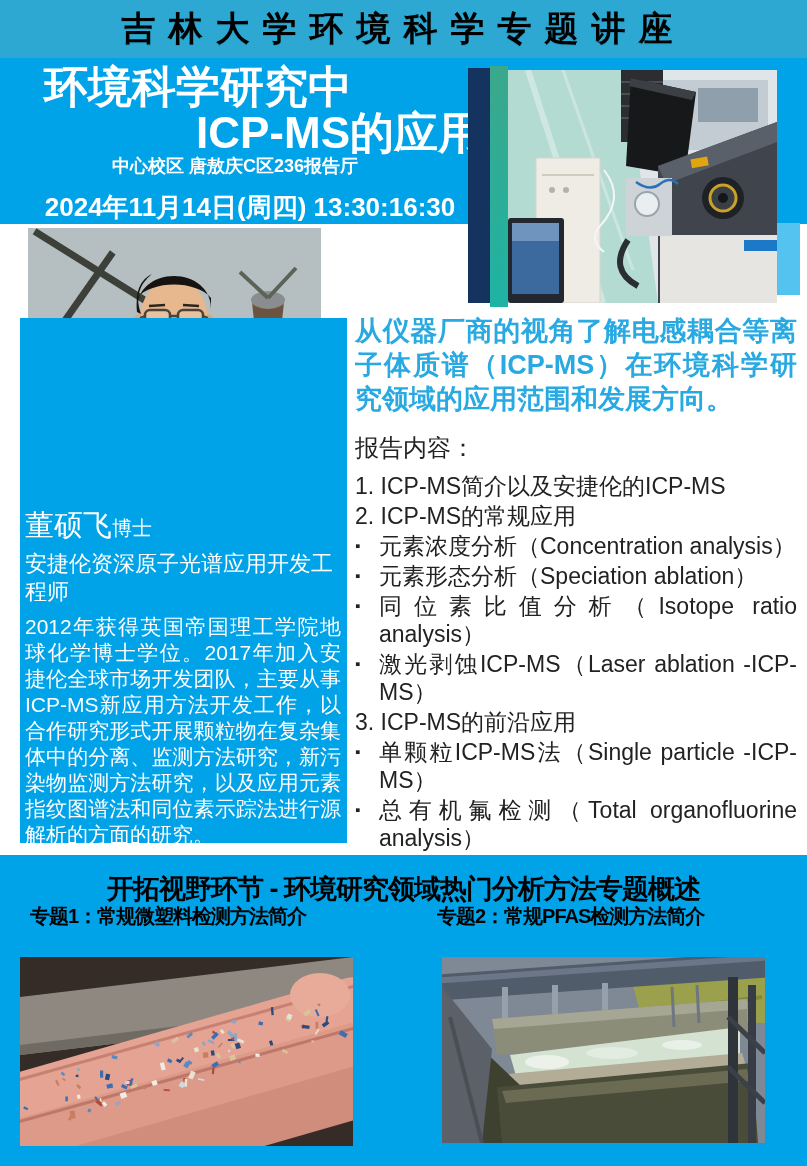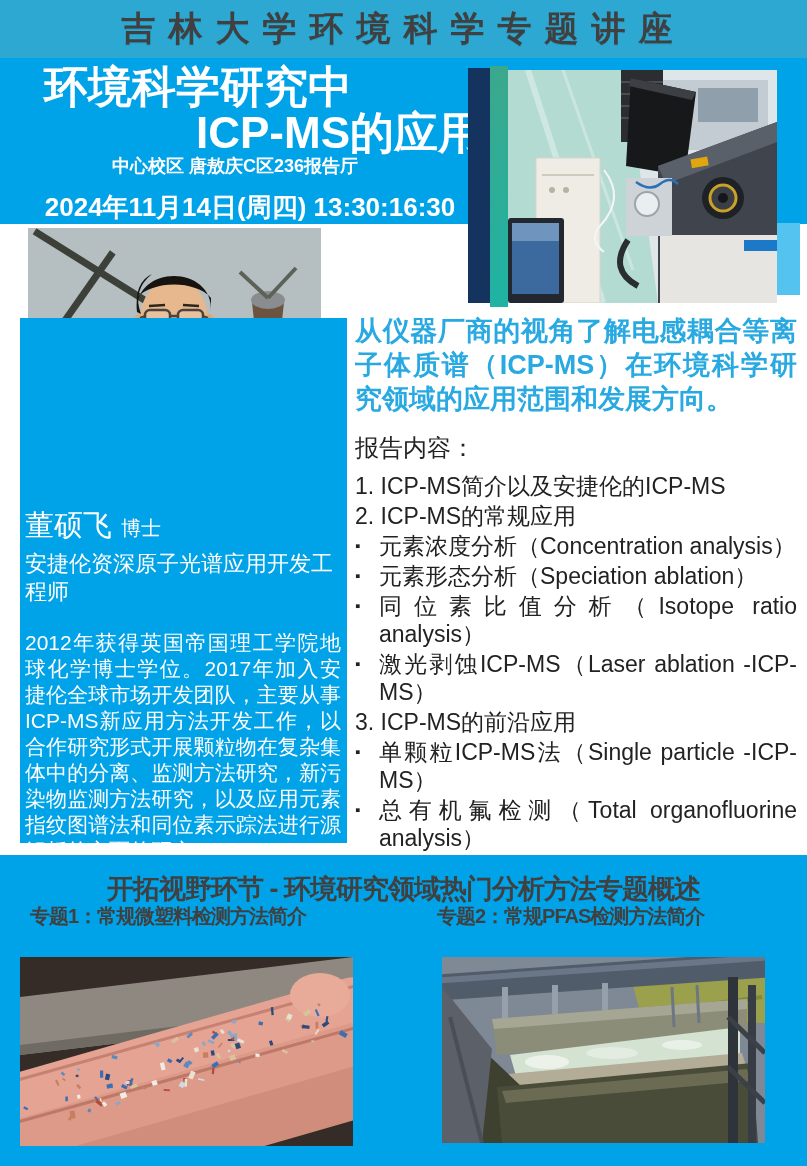--- a/index.html
+++ b/index.html
@@ -19,21 +19,21 @@
     position:relative;width:807px;height:1166px;background:#ffffff;
     margin:0 auto;overflow:hidden;
   }
   
   .top-banner{
     position:absolute;left:0;top:0;width:807px;height:58px;
     background:var(--banner-bg,#2CA8D2);
     display:flex;align-items:center;justify-content:center;
   }
   .top-banner .t{
-    color:#404040;font-size:34px;font-weight:bold;letter-spacing:13px;
+    color:#000000;font-size:34px;font-weight:bold;letter-spacing:13px;
     text-shadow:0 1px 0 rgba(0,0,0,.12);white-space:nowrap;
   }
   
   .title-band{
     position:absolute;left:0;top:58px;width:807px;height:166px;
     background:var(--band-blue,#00A2E8);color:#fff;
   }
   .main-title{position:absolute;left:44px;top:6px;font-weight:bold;line-height:46px;font-size:44px;white-space:nowrap;}
   .main-title .l2{margin-left:152px;}
   .venue{position:absolute;left:0;top:96px;width:470px;text-align:center;font-weight:bold;font-size:18px;white-space:nowrap;}
@@ -45,37 +45,37 @@
     background:linear-gradient(var(--teal-bar-top,#3BA88C),var(--teal-bar-bottom,#1FB3A3));}
   .bar.lite{left:777px;top:223px;width:23px;height:72px;background:var(--lightblue-bar,#55C3F0);}
   .instrument{position:absolute;left:508px;top:70px;width:269px;height:233px;display:block;}
   
   .speaker-photo{position:absolute;left:28px;top:228px;width:293px;height:276px;display:block;}
   .bio-panel{
     position:absolute;left:20px;top:318px;width:327px;height:525px;
     background:var(--band-blue,#00A2E8);color:#fff;
     padding:188px 6px 0 5px;
   }
-  .name-row{display:flex;align-items:baseline;gap:9px;}
+  .name-row{display:flex;align-items:baseline;}
   .name-row .nm{font-size:29px;}
   .name-row .deg{font-size:20px;}
   .affil{font-size:22px;line-height:28px;margin-top:4px;}
-  .bio{font-size:21px;line-height:26px;margin-top:24px;text-align:justify;}
+  .bio{font-size:21px;line-height:26px;margin-top:8px;text-align:justify;}
   
   .content-col{position:absolute;left:355px;top:314px;width:442px;color:var(--text-dark,#222);}
   .abstract{color:var(--abstract-blue,#29A9E1);font-size:27px;line-height:34px;font-weight:bold;text-align:justify;}
   .report-heading{font-size:24px;margin-top:16px;margin-bottom:8px;}
   .ri{font-size:23px;line-height:28px;margin-bottom:2px;display:flex;align-items:flex-start;}
   .ri .blt{width:24px;flex:0 0 24px;font-size:15px;line-height:28px;}
   .ri.num .ri-text{padding-left:0;}
   .ri .ri-text{text-align:justify;}
   
   .bottom-band{
     position:absolute;left:0;top:855px;width:807px;height:311px;
-    background:var(--band-blue,#00A2E8);color:#404040;
+    background:var(--band-blue,#00A2E8);color:#000000;
   }
   .bottom-heading{position:absolute;left:0;top:16px;width:807px;text-align:center;
     font-weight:bold;font-size:27px;letter-spacing:-1px;white-space:nowrap;}
   .topic{position:absolute;top:48px;font-weight:bold;font-size:20px;letter-spacing:-1px;white-space:nowrap;}
   .topic.t1{left:30px;}
   .topic.t2{left:437px;}
   .photo-mp{position:absolute;left:20px;top:102px;width:333px;height:189px;display:block;}
   .photo-pfas{position:absolute;left:442px;top:102px;width:323px;height:186px;display:block;}
 </style>
 </head>

